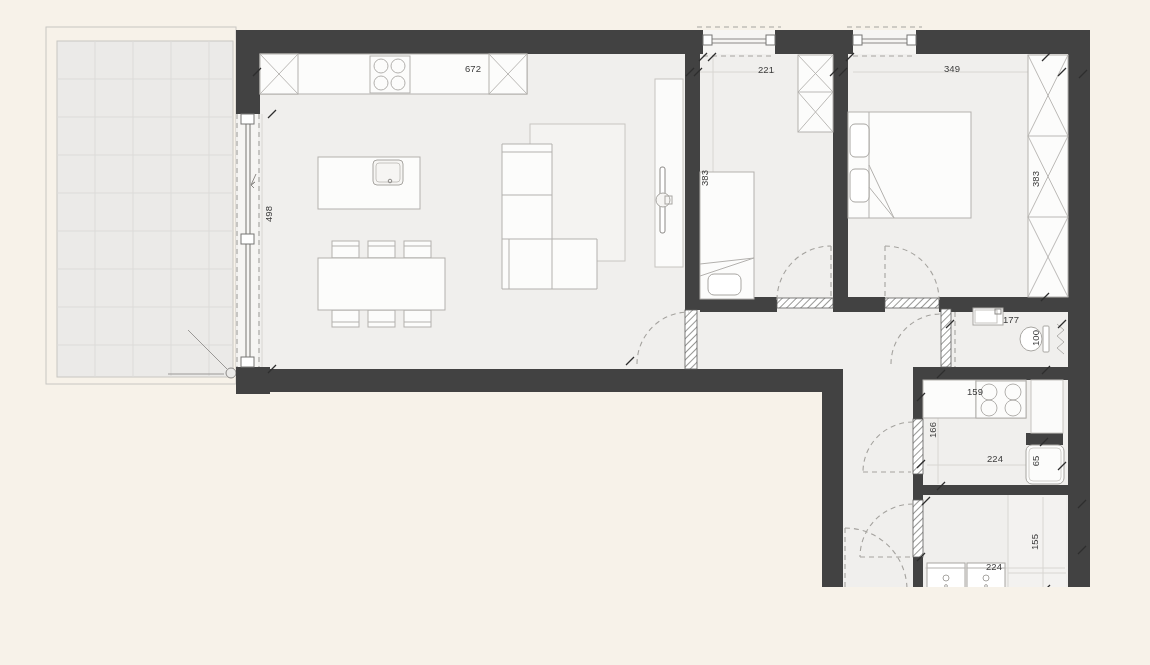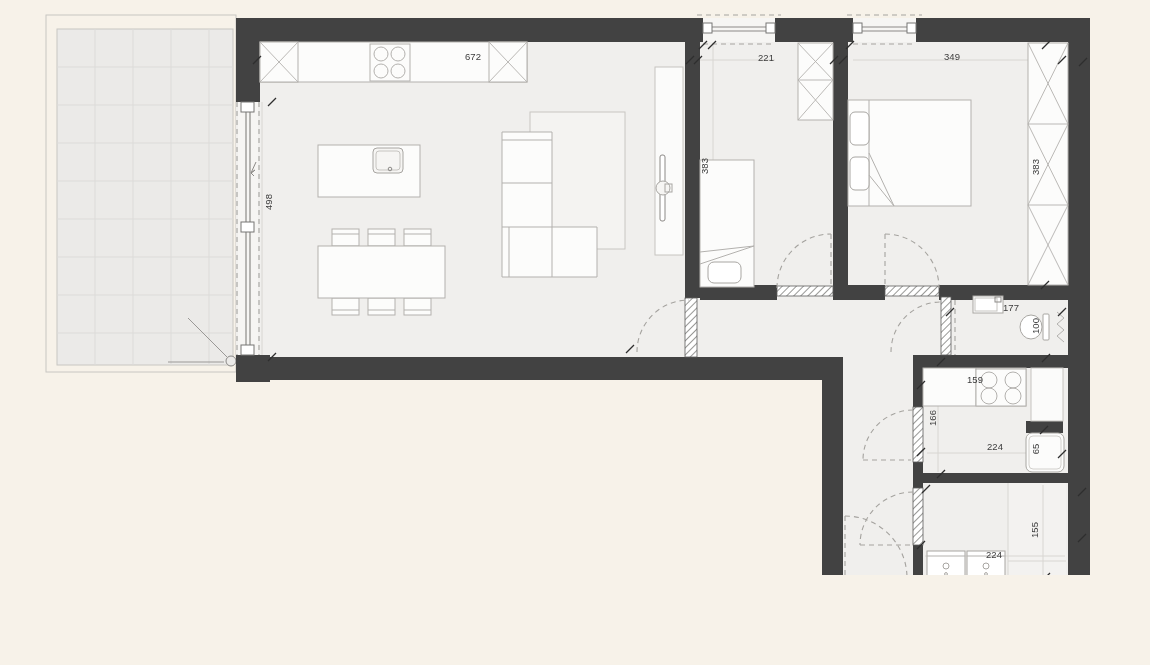--- a/index.html
+++ b/index.html
@@ -1,17 +1,17 @@
 <!DOCTYPE html>
 <html><head>
 <meta charset="utf-8">
 <style>
   html,body{margin:0;padding:0;background:#f7f2e9;}
   .stage{position:relative;width:1150px;height:575px;background:#f7f2e9;overflow:hidden;
-         font-family:"Liberation Sans", sans-serif;}
+         font-family:"Liberation Sans", sans-serif;margin-top:12px;}
   svg{position:absolute;left:0;top:0;}
   .wall{fill:#424242;stroke:none;}
   .floor{fill:#f0efed;}
   .furn{fill:#fcfcfb;stroke:#b3b1ae;stroke-width:1;}
   .furn-light{fill:#fbfbfa;stroke:#c6c4c0;stroke-width:1;}
   .thin{stroke:#b3b1ae;stroke-width:1;fill:none;}
   .lite{stroke:#d8d6d2;stroke-width:1;fill:none;}
   .frame{stroke:#8c8a87;stroke-width:1.2;fill:none;}
   .dash{stroke:#a5a39f;stroke-width:1.1;fill:none;stroke-dasharray:5 4;}
   .hatchbox{fill:url(#hatch);stroke:#5e5e5c;stroke-width:0.8;}

